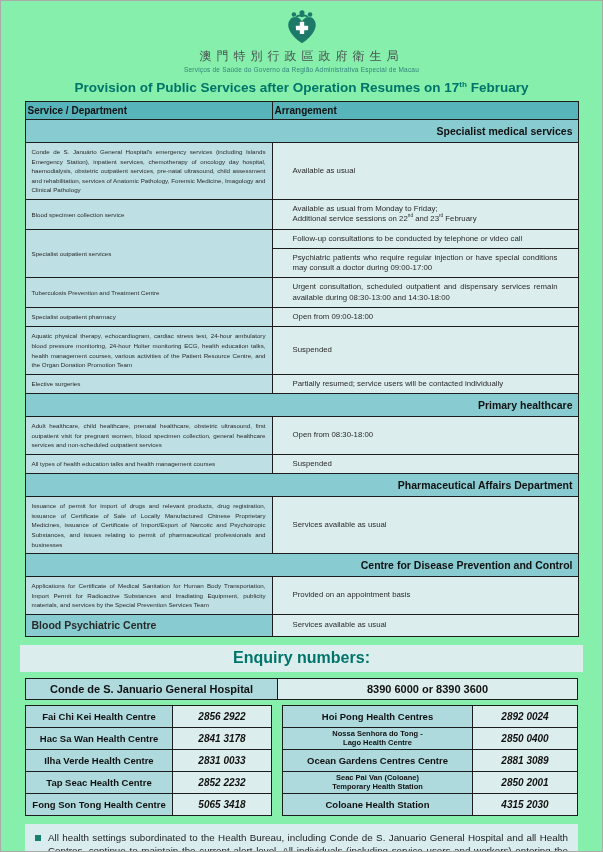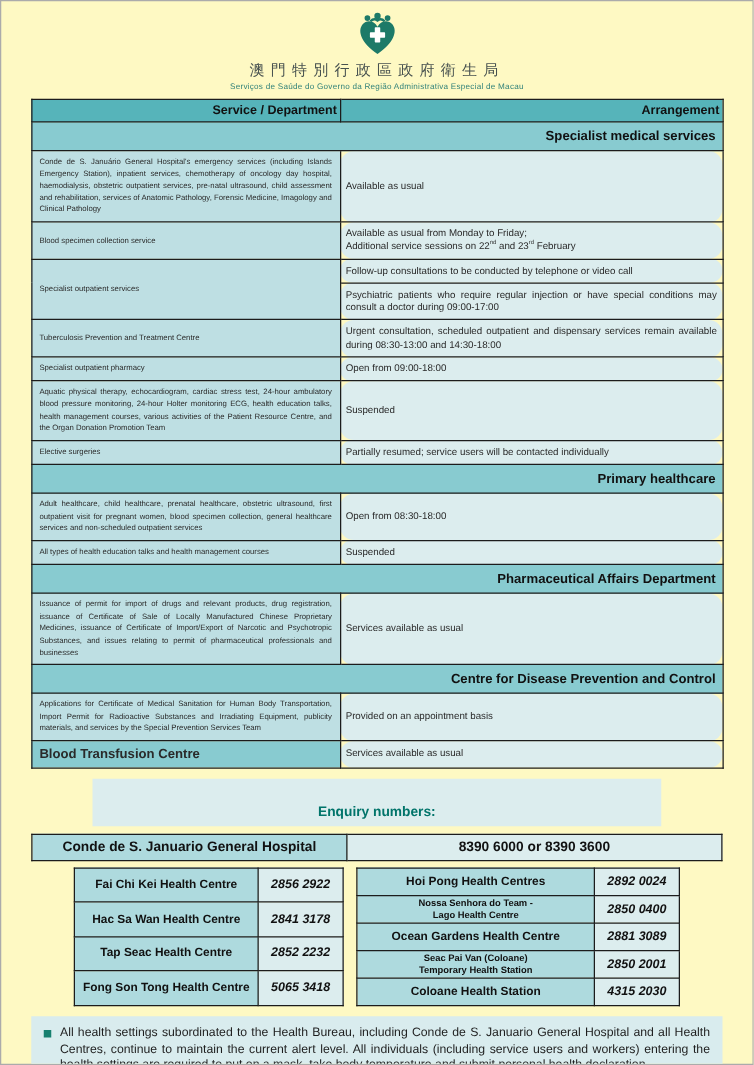--- a/index.html
+++ b/index.html
@@ -2,65 +2,65 @@
 <html><head>
 <meta charset="utf-8">
 <style>
   html,body{margin:0;padding:0;}
   body{
     width:603px;height:852px;overflow:hidden;background:#e8e8e8;
     font-family:"Liberation Sans", sans-serif;color:#222;
     -webkit-font-smoothing:antialiased;
   }
   .page{
-    width:603px;height:852px;box-sizing:border-box;background:#fef9c3;
+    width:603px;height:852px;box-sizing:border-box;background:#86efac;
     border:1px solid #ababab;overflow:hidden;
   }
   
   .hdr{text-align:center;padding-top:7px;}
   .logo{display:block;margin:0 auto;}
   .org-zh{font-size:12px;letter-spacing:5px;color:#47514f;margin-top:2px;}
   .org-pt{font-size:6.5px;color:#33837a;margin-top:1px;letter-spacing:.2px;}
   .doc-title{font-size:13.5px;font-weight:bold;color:#007468;margin-top:7px;}
   sup{font-size:60%;vertical-align:super;line-height:0;}
   
   table{border-collapse:collapse;}
   .svc-table{width:553px;margin:6px auto 0;table-layout:fixed;}
   .svc-table col.c1{width:247px;} .svc-table col.c2{width:306px;}
   .svc-table th{
     background:#56b4ba;border:1px solid #1c1c1c;font-size:10px;
-    padding:3px 2px;color:#111;text-align:right;
+    padding:3px 2px;color:#111;text-align:left;
   }
   .svc-table td{border:1px solid #1c1c1c;}
   .section-header{
     background:#88cbd0;font-size:10.5px;font-weight:bold;color:#111;
     padding:5px 5px;text-align:right;
   }
   .service-cell{
     background:#bedfe3;font-size:6.2px;line-height:1.55;color:#2a2a2a;
     padding:4px 6px;text-align:justify;vertical-align:middle;
   }
   .arrangement-cell{
     background:#dcedee;font-size:7.8px;line-height:1.32;color:#2a2a2a;
-    padding:4px 4px;text-align:justify;vertical-align:middle;border-radius:11px;
+    padding:4px 20px;text-align:justify;vertical-align:middle;
   }
   .bold-cell{font-size:10.5px;font-weight:bold;background:#88cbd0;
     text-align:left;line-height:1.2;}
   
   .enquiry-bar{
-    width:455px;box-sizing:border-box;margin:8px auto 0;background:#dcedee;
-    text-align:center;font-size:11px;font-weight:bold;color:#00746a;
-    padding:21px 0 5px;
+    width:563px;box-sizing:border-box;margin:8px auto 0;background:#dcedee;
+    text-align:center;font-size:16px;font-weight:bold;color:#00746a;
+    padding:4px 0 5px;
   }
   .hosp-table{width:553px;margin:6px auto 0;table-layout:fixed;}
   .hosp-table td{border:1.5px solid #1c1c1c;font-weight:bold;text-align:center;
     padding:4px 2px;color:#111;}
   .hosp-name{width:247px;background:#aedade;font-size:11px;}
   .hosp-num{background:#dcedee;font-size:11px;}
-  .centres-wrap{width:485px;margin:5px auto 0;display:flex;gap:10px;}
+  .centres-wrap{width:553px;margin:5px auto 0;display:flex;gap:10px;}
   .centres-table{table-layout:fixed;}
   .centres-table.left{width:247px;} .centres-table.right{width:296px;}
   .centres-table td{border:1.5px solid #1c1c1c;text-align:center;color:#111;
     font-weight:bold;height:19px;padding:1px 2px;vertical-align:middle;}
   .centre-name{background:#aedade;font-size:9.5px;white-space:pre-line;}
   .centre-name.small{font-size:7.5px;line-height:1.25;}
   .centres-table.left .centre-name{width:142px;}
   .centres-table.right .centre-name{width:185px;}
   .centre-num{background:#dcedee;font-size:10px;font-style:italic;}
   
@@ -84,20 +84,21 @@
       <path d="M14 8.5 Q 17 5.5 20 7.8 Q 23 5.5 26 8.5" fill="none" stroke="#1d7a68" stroke-width="2"></path>
       <circle cx="11.5" cy="5.8" r="2.4" fill="#1d7a68"></circle>
       <circle cx="20" cy="4.0" r="2.7" fill="#1d7a68"></circle>
       <circle cx="28.5" cy="5.8" r="2.4" fill="#1d7a68"></circle>
       <path d="M20 36 C 7 27.5 2.5 17 7.5 11 C 11 7 17 8 20 13 C 23 8 29 7 32.5 11 C 37.5 17 33 27.5 20 36 Z" fill="#1d7a68"></path>
       <rect x="17.7" y="13.6" width="4.6" height="12.8" rx="0.6" fill="#ffffff"></rect>
       <rect x="13.6" y="17.7" width="12.8" height="4.6" rx="0.6" fill="#ffffff"></rect>
     </svg>
     <div class="org-zh">澳門特別行政區政府衛生局</div>
     <div class="org-pt">Serviços de Saúde do Governo da Região Administrativa Especial de Macau</div>
+    <div class="doc-title">Provision of Public Services after Operation Resumes on 17<sup>th</sup> February</div>
   </div>
 
   <table class="svc-table">
     <colgroup>
         <col class="c1">
         <col class="c2">
       </colgroup>
     <thead>
       <tr>
         <th>Service / Department</th>
@@ -183,21 +184,21 @@
         <tr>
           <td class="section-header" colspan="2">Centre for Disease Prevention and Control</td>
         </tr>
         <tr>
           <td class="service-cell" rowspan="1">Applications for Certificate of Medical Sanitation for Human Body Transportation, Import Permit for Radioactive Substances and Irradiating Equipment, publicity materials, and services by the Special Prevention Services Team</td>
           <td class="arrangement-cell">
             <div>Provided on an appointment basis</div>
           </td>
         </tr>
         <tr>
-          <td class="service-cell bold-cell" rowspan="1">Blood Transfusion Centre</td>
+          <td class="service-cell bold-cell" rowspan="1">Blood Psychiatric Centre</td>
           <td class="arrangement-cell">
             <div>Services available as usual</div>
           </td>
         </tr>
       </tbody>
   </table>
 
   <div class="enquiry-bar">Enquiry numbers:</div>
 
   <table class="hosp-table">
@@ -214,42 +215,46 @@
       <tbody>
           <tr>
             <td class="centre-name">Fai Chi Kei Health Centre</td>
             <td class="centre-num">2856 2922</td>
           </tr>
           <tr>
             <td class="centre-name">Hac Sa Wan Health Centre</td>
             <td class="centre-num">2841 3178</td>
           </tr>
           <tr>
+            <td class="centre-name">Ilha Verde Health Centre</td>
+            <td class="centre-num">2831 0033</td>
+          </tr>
+          <tr>
             <td class="centre-name">Tap Seac Health Centre</td>
             <td class="centre-num">2852 2232</td>
           </tr>
           <tr>
             <td class="centre-name">Fong Son Tong Health Centre</td>
             <td class="centre-num">5065 3418</td>
           </tr>
         </tbody>
     </table>
     <table class="centres-table right">
       <tbody>
           <tr>
             <td class="centre-name">Hoi Pong Health Centres</td>
             <td class="centre-num">2892 0024</td>
           </tr>
           <tr>
-            <td class="centre-name small">Nossa Senhora do Team -
+            <td class="centre-name small">Nossa Senhora do Tong -
 Lago Health Centre</td>
             <td class="centre-num">2850 0400</td>
           </tr>
           <tr>
-            <td class="centre-name">Ocean Gardens Health Centre</td>
+            <td class="centre-name">Ocean Gardens Centres Centre</td>
             <td class="centre-num">2881 3089</td>
           </tr>
           <tr>
             <td class="centre-name small">Seac Pai Van (Coloane)
 Temporary Health Station</td>
             <td class="centre-num">2850 2001</td>
           </tr>
           <tr>
             <td class="centre-name">Coloane Health Station</td>
             <td class="centre-num">4315 2030</td>

